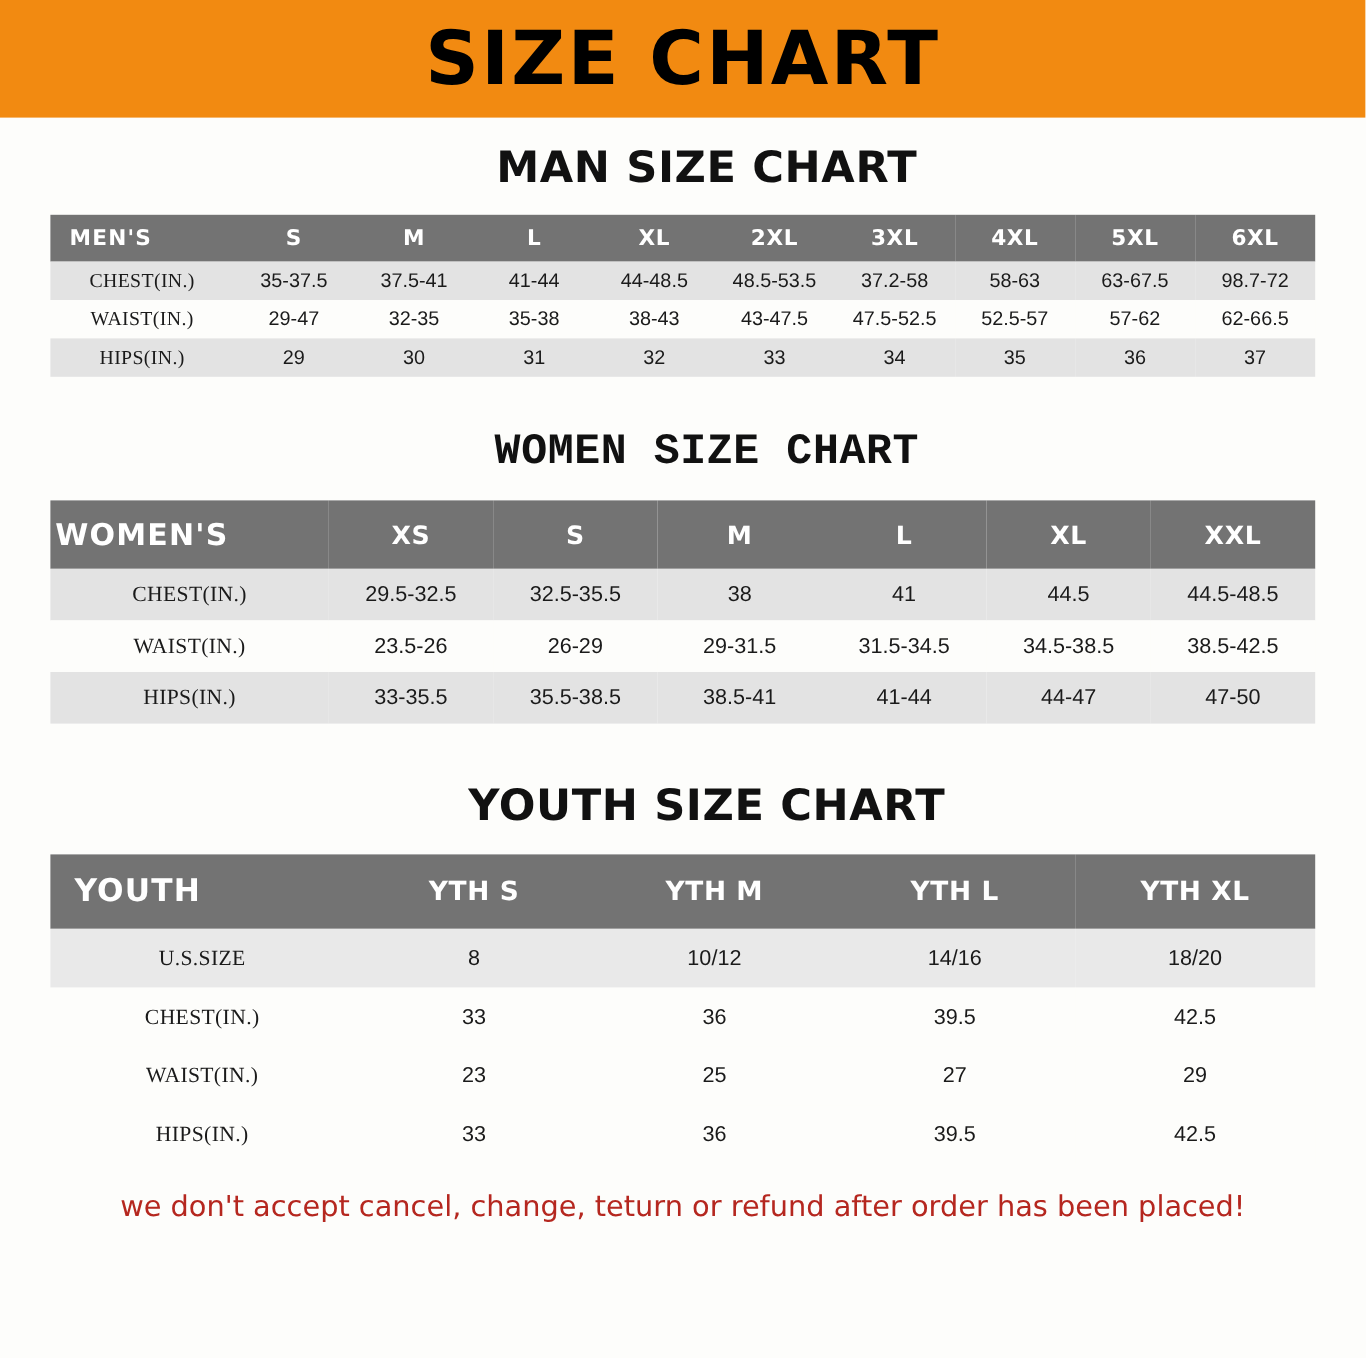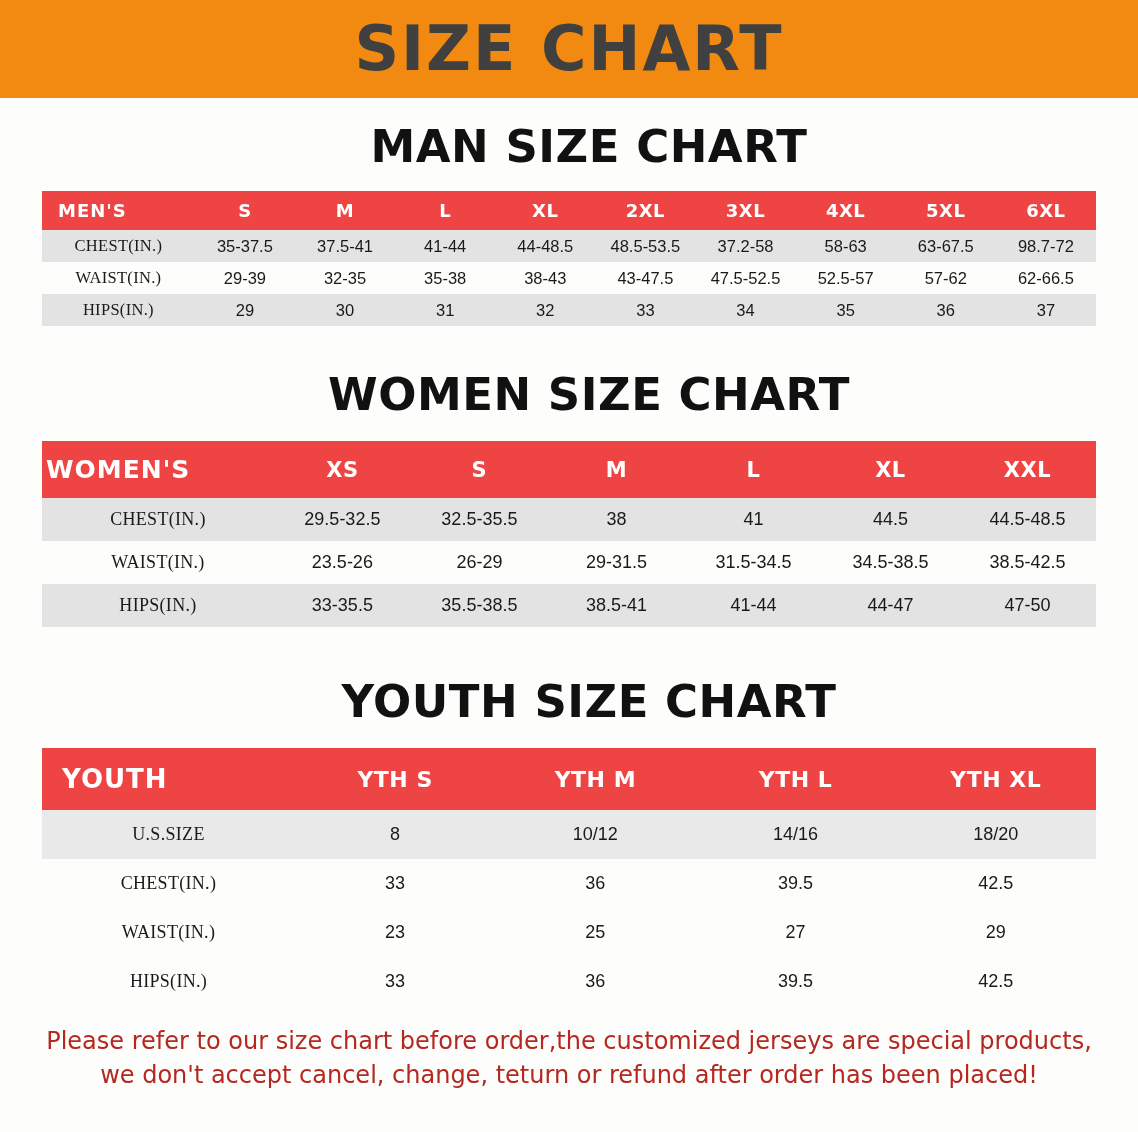--- a/index.html
+++ b/index.html
@@ -25,42 +25,42 @@
     background: #F28A11;
     display: flex;
     align-items: center;
     justify-content: center;
   }
   .banner-title {
     font-family: "DejaVu Sans", sans-serif;
     font-weight: bold;
     font-size: 62px;
     letter-spacing: 2px;
-    color: #404040;
+    color: #000000;
     line-height: 1;
   }
   .section-title {
     text-align: center;
     font-family: "DejaVu Sans", sans-serif;
     font-weight: bold;
-    font-size: 45px;
+    font-size: 36px;
     color: #111;
     letter-spacing: 0.5px;
     margin-left: 40px;
   }
   .tbl-wrap {
     padding: 0 42px;
   }
   table {
     width: 100%;
     border-collapse: collapse;
     table-layout: fixed;
   }
   thead th {
-    background: #ef4444;
+    background: #737373;
     color: #ffffff;
     font-family: "DejaVu Sans", sans-serif;
     font-weight: bold;
     font-size: 19px;
     padding: 9px 4px;
     text-align: center;
     letter-spacing: 0.5px;
   }
   thead th.rowhead {
     text-align: left;
@@ -84,21 +84,21 @@
   tr.shade td { background: #e3e3e3; }
   tr.plain td { background: #fdfdfb; }
 
   
   .men-title { margin-top: 22px; }
   .men-wrap { margin-top: 18px; }
   .men thead th { font-size: 18px; }
   .men tbody td { font-size: 16.5px; padding: 6px 1px; }
 
   
-  .women-title { margin-top: 42px; }
+  .women-title { margin-top: 42px; font-family: Liberation Mono, monospace; }
   .women-wrap { margin-top: 20px; }
   .women thead th { font-size: 21px; padding: 14px 4px; }
   .women thead th.rowhead { font-size: 25px; }
   .women tbody td { font-size: 18px; padding: 11px 2px; }
 
   
   .youth-title { margin-top: 48px; text-align: center; }
   .youth-wrap { margin-top: 20px; }
   .youth thead th { font-size: 22px; padding: 16px 20px; }
   .youth thead th.rowhead { font-size: 26px; }
@@ -162,21 +162,21 @@
           <td>41-44</td>
           <td>44-48.5</td>
           <td>48.5-53.5</td>
           <td>37.2-58</td>
           <td>58-63</td>
           <td>63-67.5</td>
           <td>98.7-72</td>
         </tr>
         <tr class="plain">
           <td class="rowlabel">WAIST(IN.)</td>
-          <td>29-39</td>
+          <td>29-47</td>
           <td>32-35</td>
           <td>35-38</td>
           <td>38-43</td>
           <td>43-47.5</td>
           <td>47.5-52.5</td>
           <td>52.5-57</td>
           <td>57-62</td>
           <td>62-66.5</td>
         </tr>
         <tr class="shade">
@@ -296,17 +296,16 @@
           <td>33</td>
           <td>36</td>
           <td>39.5</td>
           <td>42.5</td>
         </tr>
       </tbody>
     </table>
   </div>
 
   <div class="note">
-    <span>Please refer to our size chart before order,the customized jerseys are special products,</span>
     <span>we don't accept cancel, change, teturn or refund after order has been placed!</span>
   </div>
 
 </div>
 
 </body></html>

